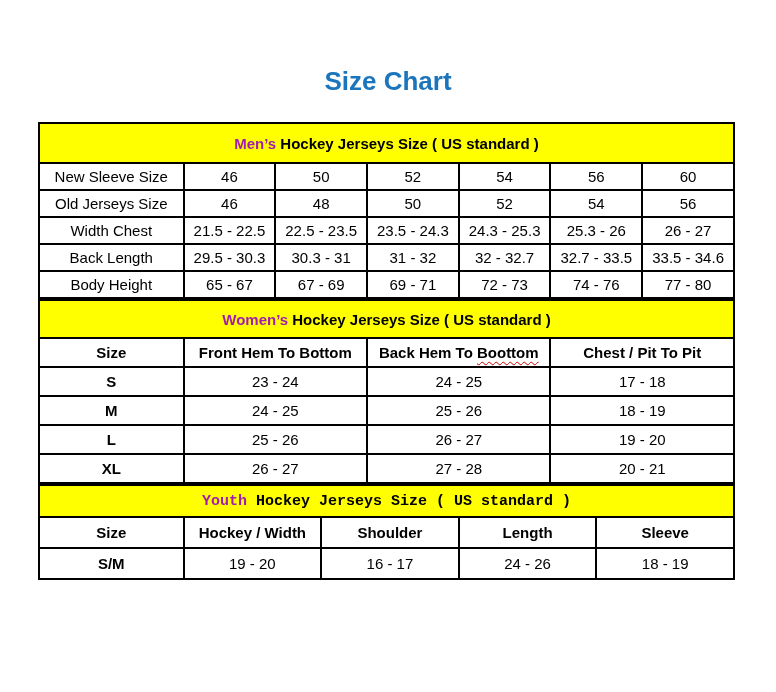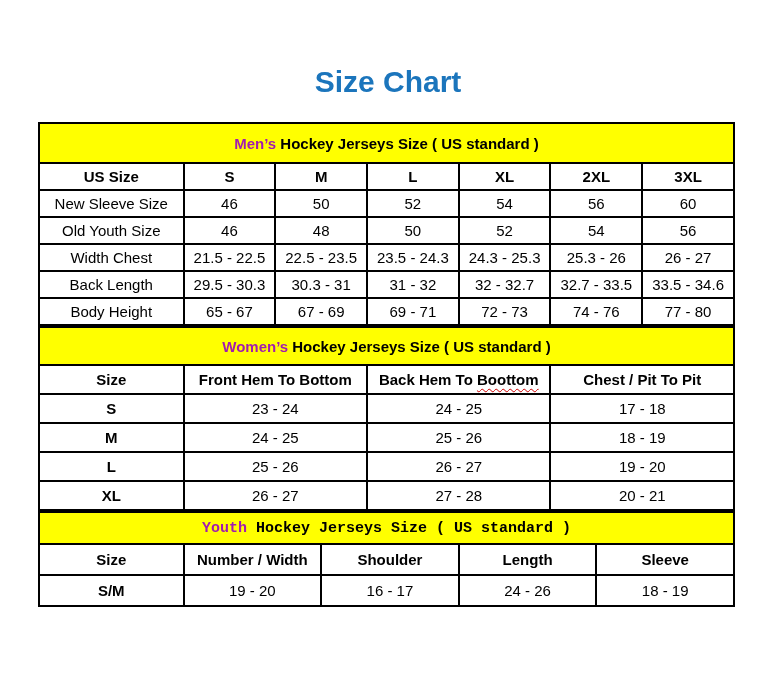--- a/index.html
+++ b/index.html
@@ -9,21 +9,21 @@
     width: 776px;
     height: 692px;
     font-family: "Liberation Sans", sans-serif;
     color: #000000;
     overflow: hidden;
   }
   .page-title {
     margin: 64px 0 0 0;
     text-align: center;
     color: #1b75bc;
-    font-size: 30px;
+    font-size: 26px;
     font-weight: bold;
     line-height: 35px;
     letter-spacing: 0px;
   }
   .chart-wrap {
     width: 697px;
     margin: 23px 0 0 38px;
   }
   table.size-table {
     border-collapse: collapse;
@@ -81,40 +81,31 @@
         <col>
         <col>
         <col>
         <col>
         <col>
       </colgroup>
       <tbody>
         <tr>
           <td colspan="7" class="band"><span class="accent">Men’s</span><span> Hockey Jerseys Size ( US standard )</span></td>
         </tr>
-        <tr class="head-row">
-          <td class="col-header">US Size</td>
-          <td class="col-header">S</td>
-          <td class="col-header">M</td>
-          <td class="col-header">L</td>
-          <td class="col-header">XL</td>
-          <td class="col-header">2XL</td>
-          <td class="col-header">3XL</td>
-        </tr>
         <tr class="data-row">
           <td class="row-label">New Sleeve Size</td>
           <td class="cell-value">46</td>
           <td class="cell-value">50</td>
           <td class="cell-value">52</td>
           <td class="cell-value">54</td>
           <td class="cell-value">56</td>
           <td class="cell-value">60</td>
         </tr>
         <tr class="data-row">
-          <td class="row-label">Old Youth Size</td>
+          <td class="row-label">Old Jerseys Size</td>
           <td class="cell-value">46</td>
           <td class="cell-value">48</td>
           <td class="cell-value">50</td>
           <td class="cell-value">52</td>
           <td class="cell-value">54</td>
           <td class="cell-value">56</td>
         </tr>
         <tr class="data-row">
           <td class="row-label">Width Chest</td>
           <td class="cell-value">21.5 - 22.5</td>
@@ -194,21 +185,21 @@
         <col>
         <col>
         <col>
       </colgroup>
       <tbody>
         <tr>
           <td colspan="5" class="band"><span class="accent">Youth</span><span> Hockey Jerseys Size ( US standard )</span></td>
         </tr>
         <tr class="head-row">
           <td class="col-header">Size</td>
-          <td class="col-header">Number / Width</td>
+          <td class="col-header">Hockey / Width</td>
           <td class="col-header">Shoulder</td>
           <td class="col-header">Length</td>
           <td class="col-header">Sleeve</td>
         </tr>
         <tr class="data-row">
           <td class="row-label bold">S/M</td>
           <td class="cell-value">19 - 20</td>
           <td class="cell-value">16 - 17</td>
           <td class="cell-value">24 - 26</td>
           <td class="cell-value">18 - 19</td>

